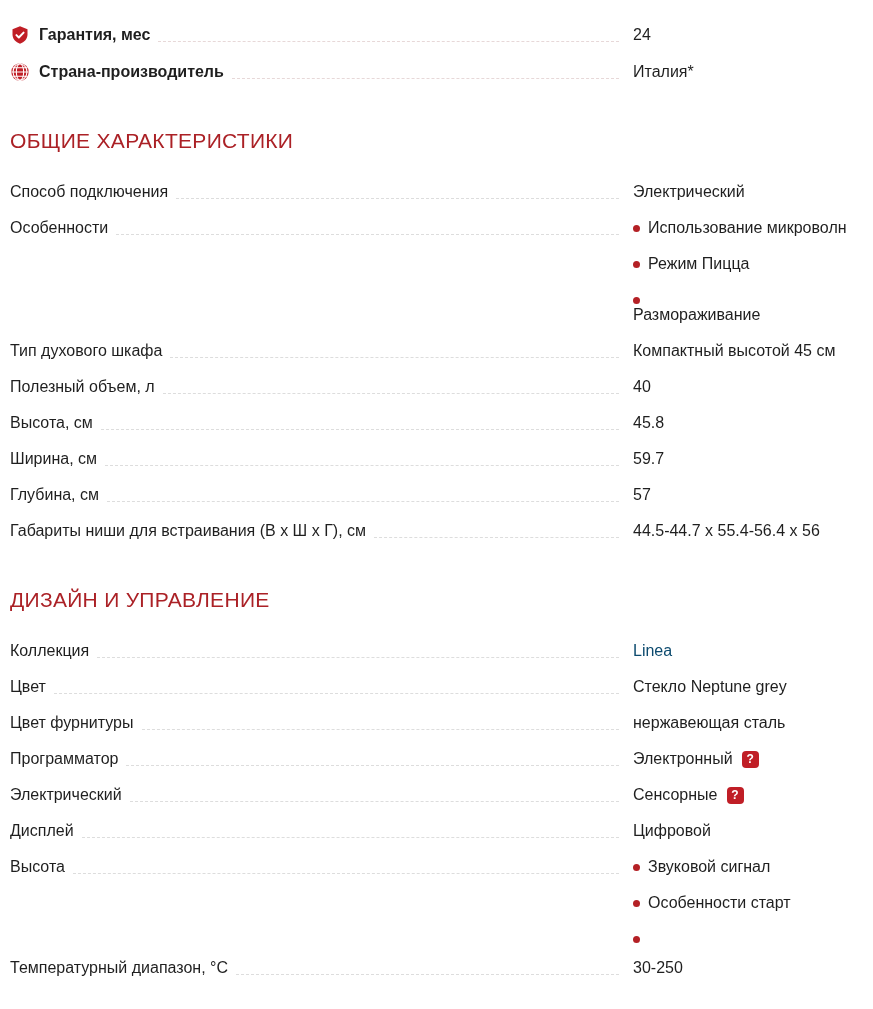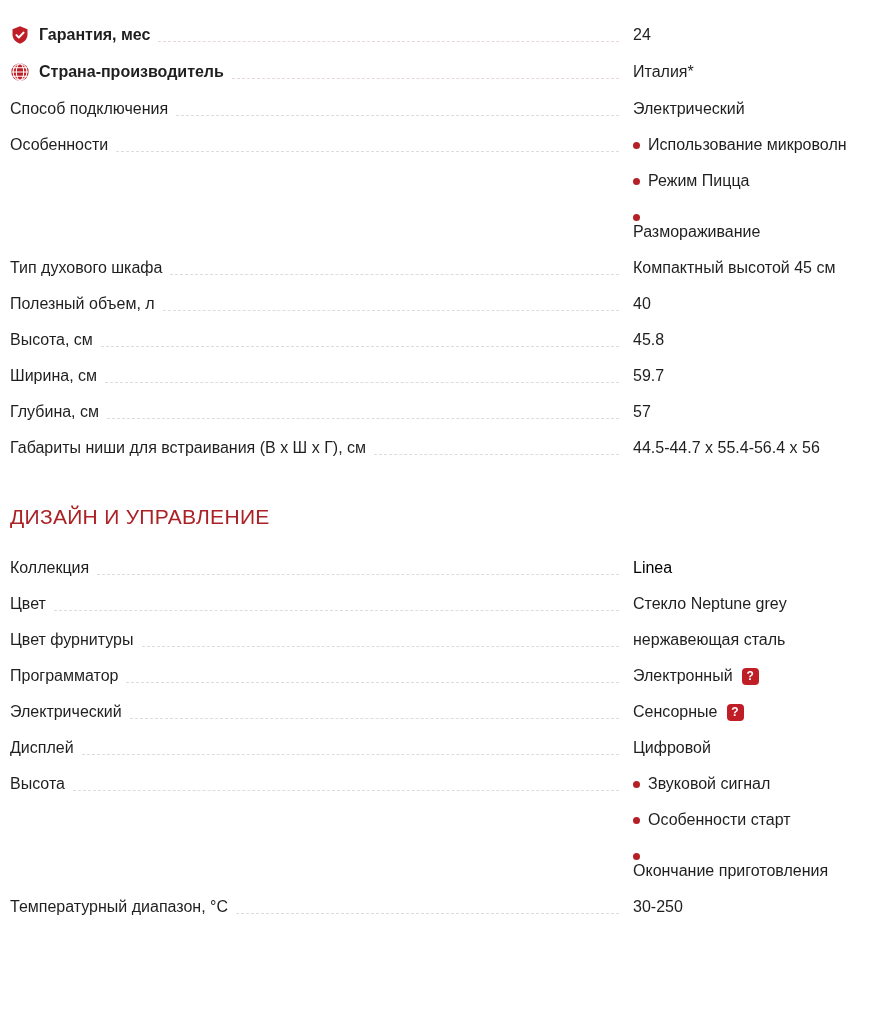--- a/index.html
+++ b/index.html
@@ -74,21 +74,21 @@
     color: #fff;
     font-size: 12px;
     font-weight: bold;
     line-height: 17px;
     text-align: center;
     margin-left: 9px;
     vertical-align: 1px;
     cursor: pointer;
   }
   .link {
-    color: #000000;
+    color: #0c4a6e;
     text-decoration: none;
     cursor: pointer;
   }
 </style>
 </head>
 <body>
 
 <div class="page">
 
   <div class="top-row">
@@ -112,20 +112,21 @@
           <ellipse cx="12" cy="12" rx="8.3" ry="10"></ellipse>
           <path d="M1.7 12h20.6M3.1 6.9h17.8M3.1 17.1h17.8"></path>
         </g>
       </svg>
     </span>
     <span class="top-label">Страна-производитель</span>
     <span class="leader"></span>
     <span class="value">Италия*</span>
   </div>
 
+  <h2>ОБЩИЕ ХАРАКТЕРИСТИКИ</h2>
 
   <div class="row">
     <span class="label">Способ подключения</span>
     <span class="leader"></span>
     <span class="value">Электрический</span>
   </div>
 
   <div class="row">
     <span class="label">Особенности</span>
     <span class="leader"></span>
@@ -232,21 +233,20 @@
       <div class="bullet-item">
         <span class="bullet"></span>
         <span>Звуковой сигнал</span>
       </div>
       <div class="bullet-item">
         <span class="bullet"></span>
         <span>Особенности старт</span>
       </div>
       <div class="bullet-item">
         <span class="bullet"></span>
-        <span>Окончание приготовления</span>
       </div>
     </div>
   </div>
 
 
   <div class="row">
     <span class="label">Температурный диапазон, °С</span>
     <span class="leader"></span>
     <span class="value">30-250</span>
   </div>

